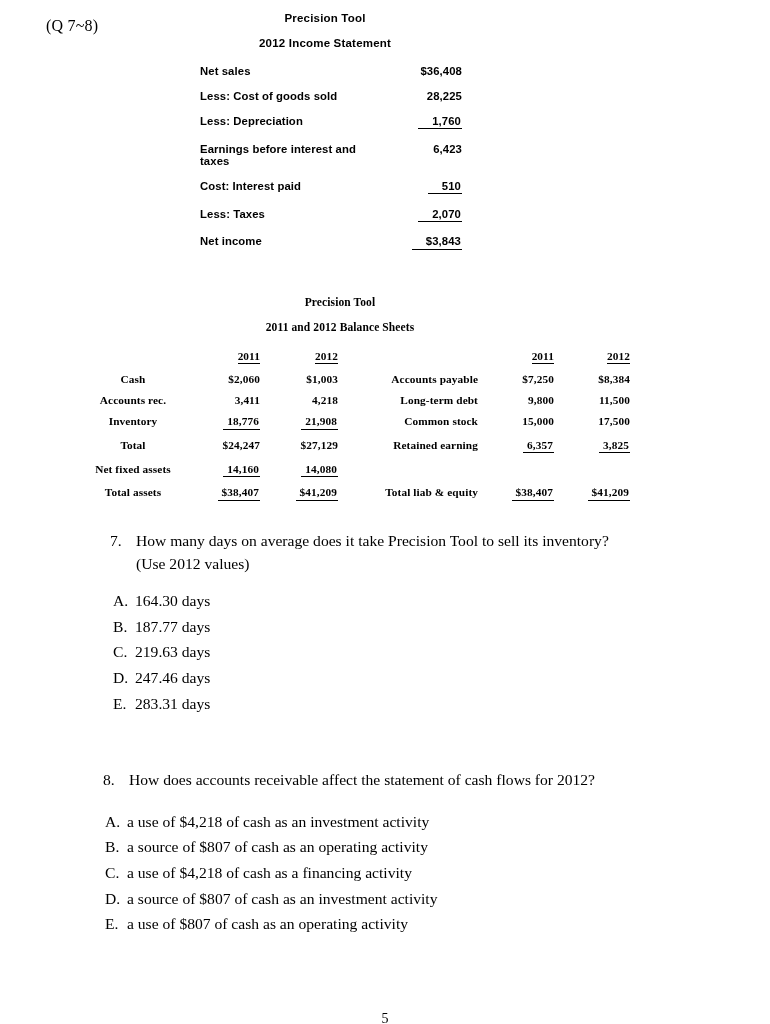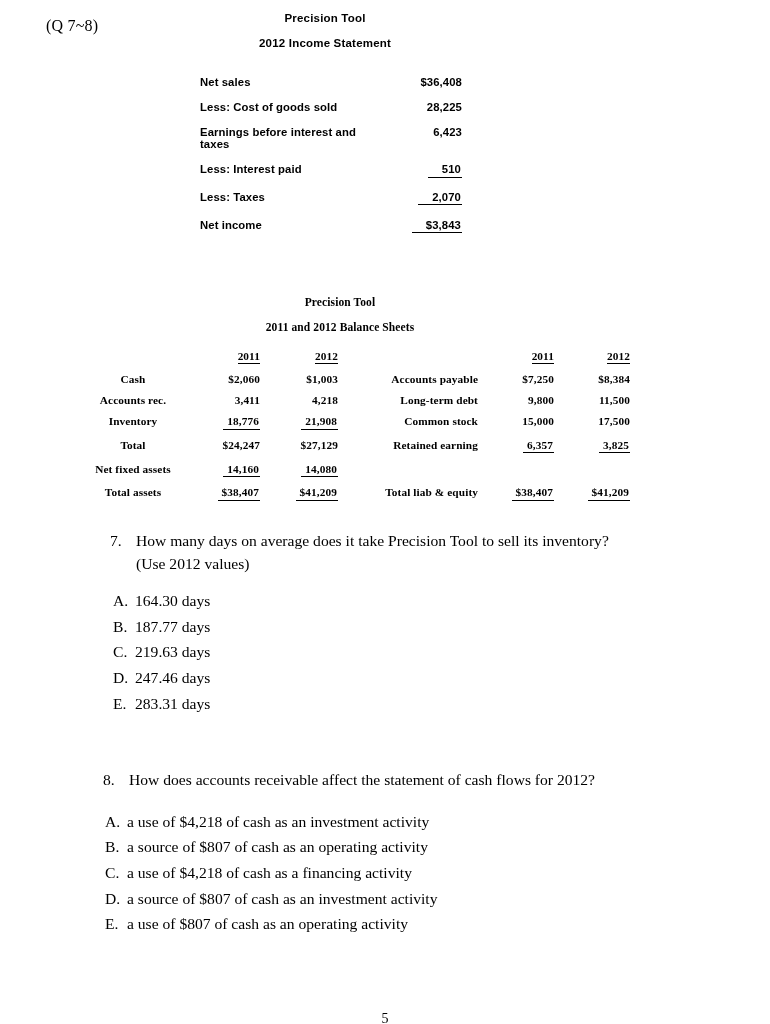--- a/index.html
+++ b/index.html
@@ -46,21 +46,21 @@
     font-size: 11.5px;
     text-align: center;
     width: 560px;
     margin-left: 45px;
     letter-spacing: 0.2px;
   }
   .is-title.second {
     margin-top: 13px;
   }
   .is-table {
-    margin-top: 20px;
+    margin-top: 9px;
     border-collapse: collapse;
     margin-left: 200px;
     width: 262px;
     table-layout: fixed;
   }
   .is-table td {
     font-family: "Liberation Sans", sans-serif;
     font-weight: bold;
     font-size: 11.3px;
     padding: 6.6px 0;
@@ -194,25 +194,29 @@
       <tbody id="is-body">
           <tr>
             <td class="is-label">Net sales</td>
             <td class="is-value"><span class="val-wrap">$36,408</span></td>
           </tr>
           <tr>
             <td class="is-label">Less: Cost of goods sold</td>
             <td class="is-value"><span class="val-wrap">28,225</span></td>
           </tr>
           <tr>
+            <td class="is-label">Less: Depreciation</td>
+            <td class="is-value"><span class="val-wrap ul">1,760</span></td>
+          </tr>
+          <tr>
             <td class="is-label">Earnings before interest and taxes</td>
             <td class="is-value"><span class="val-wrap">6,423</span></td>
           </tr>
           <tr>
-            <td class="is-label">Less: Interest paid</td>
+            <td class="is-label">Cost: Interest paid</td>
             <td class="is-value"><span class="val-wrap ul">510</span></td>
           </tr>
           <tr>
             <td class="is-label">Less: Taxes</td>
             <td class="is-value"><span class="val-wrap ul">2,070</span></td>
           </tr>
           <tr>
             <td class="is-label">Net income</td>
             <td class="is-value"><span class="val-wrap ul">$3,843</span></td>
           </tr>

